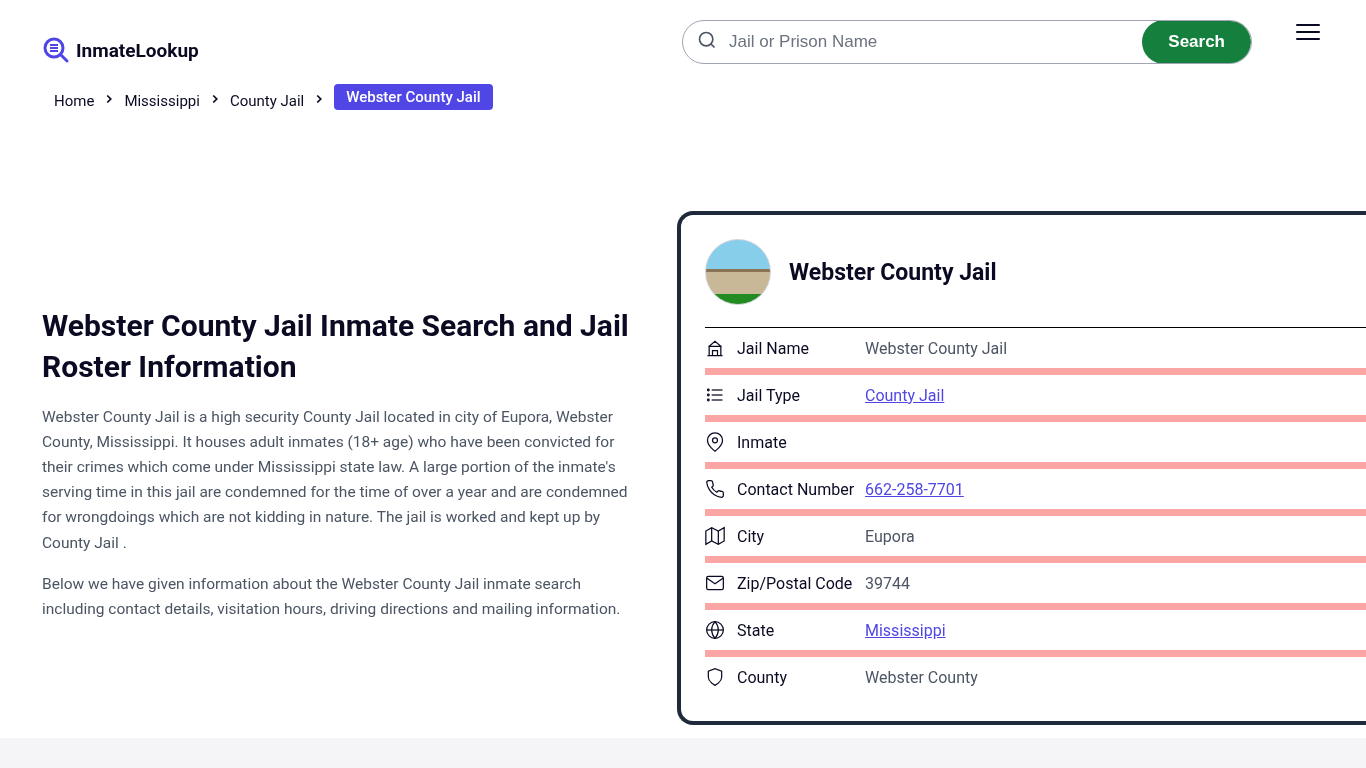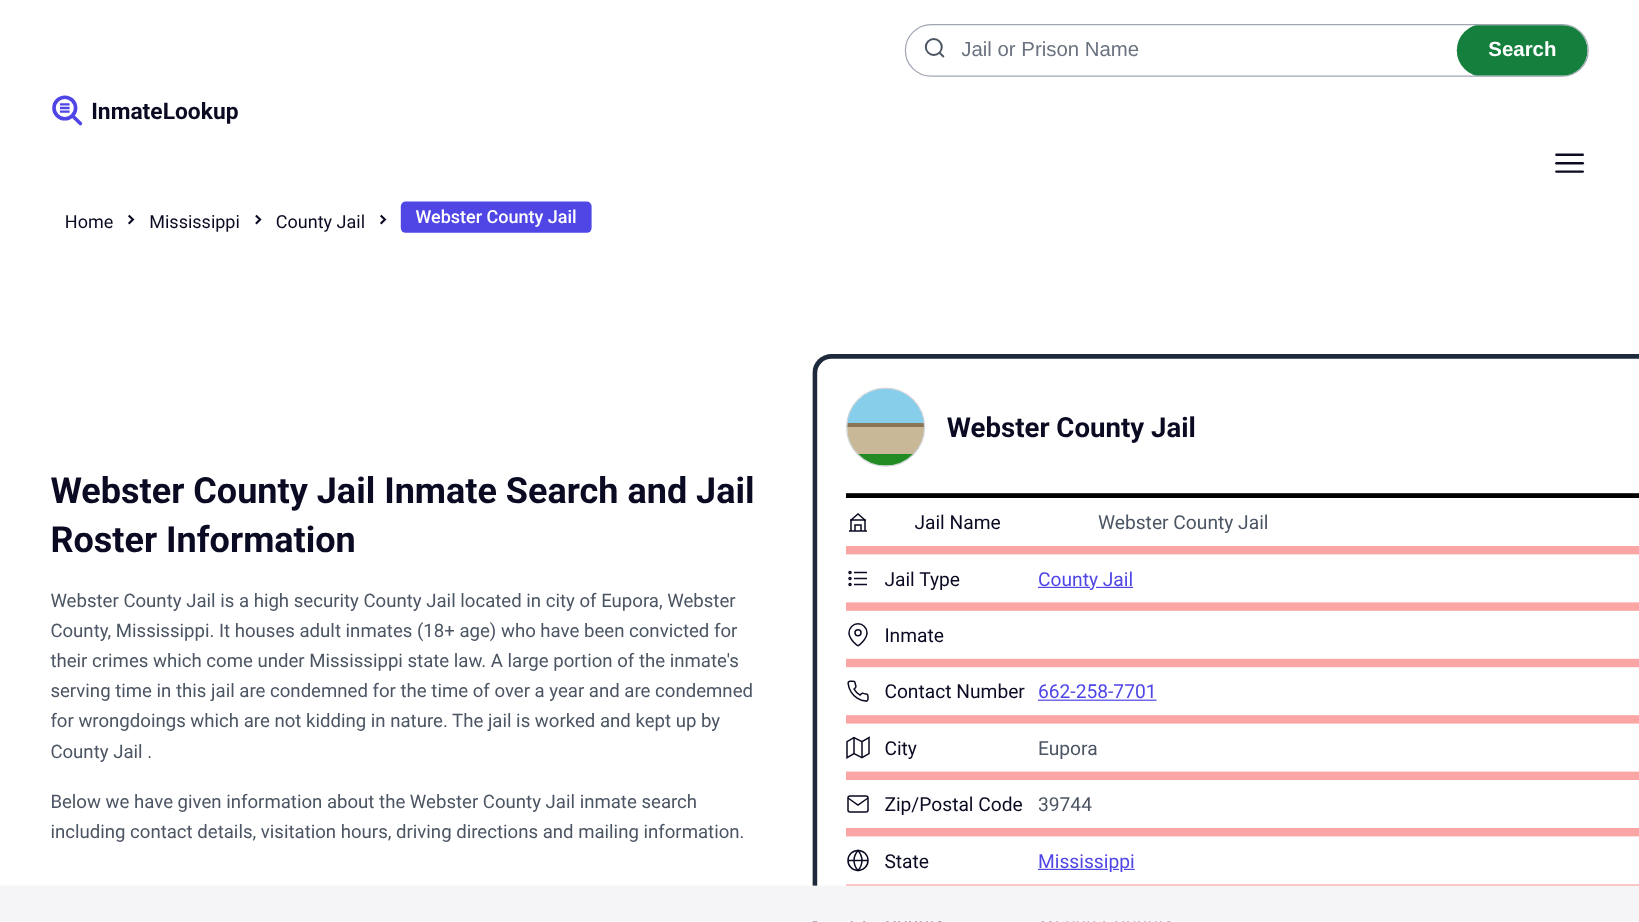--- a/index.html
+++ b/index.html
@@ -29,23 +29,22 @@
       height: 28px;
       position: relative;
     }
     .logo-text {
       font-size: 19px;
       font-weight: 700;
       color: #0a0a23;
     }
     .header-right {
       display: flex;
-      align-items: flex-end;
-      gap: 60px;
-      flex-direction: column;
+      align-items: flex-start;
+      gap: 40px;
     }
     .search-wrap {
       display: flex;
       align-items: center;
       border: 1px solid #a0a5b3;
       border-radius: 24px;
       overflow: hidden;
       width: 570px;
       height: 44px;
       padding-left: 14px;
@@ -159,21 +158,21 @@
       font-size: 23px;
       font-weight: 700;
       color: #0a0a23;
     }
     .info-row {
       display: flex;
       align-items: center;
       padding: 10px 0;
       border-top: 7px solid #fca5a5;
     }
-    .info-row:first-of-type { border-top: 4px solid #000000; gap: 25px; }
+    .info-row:first-of-type { border-top: 1px solid #000000; }
     .info-icon {
       width: 20px;
       height: 20px;
       margin-right: 12px;
       flex-shrink: 0;
       color: #0a0a23;
     }
     .info-label {
       width: 128px;
       font-size: 16px;

